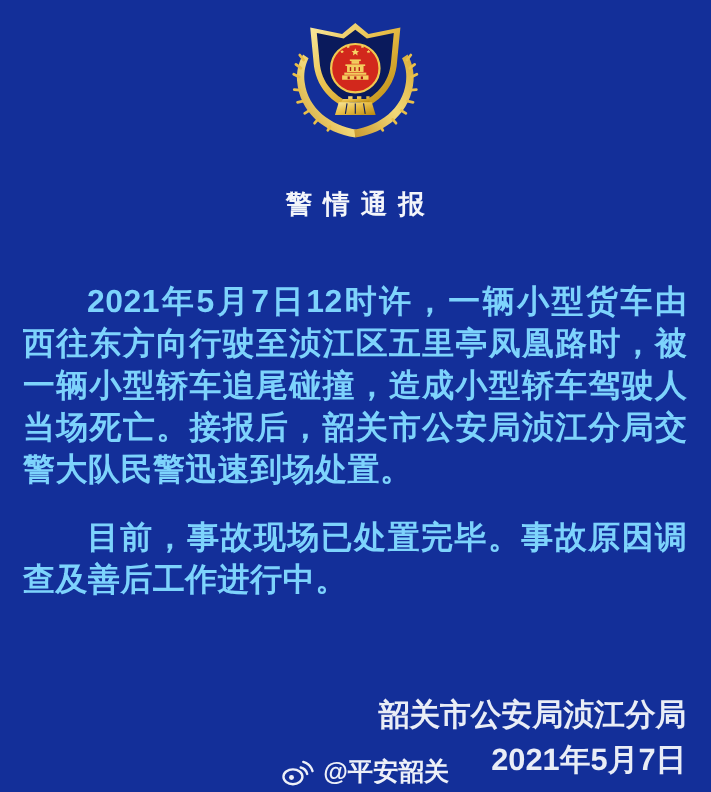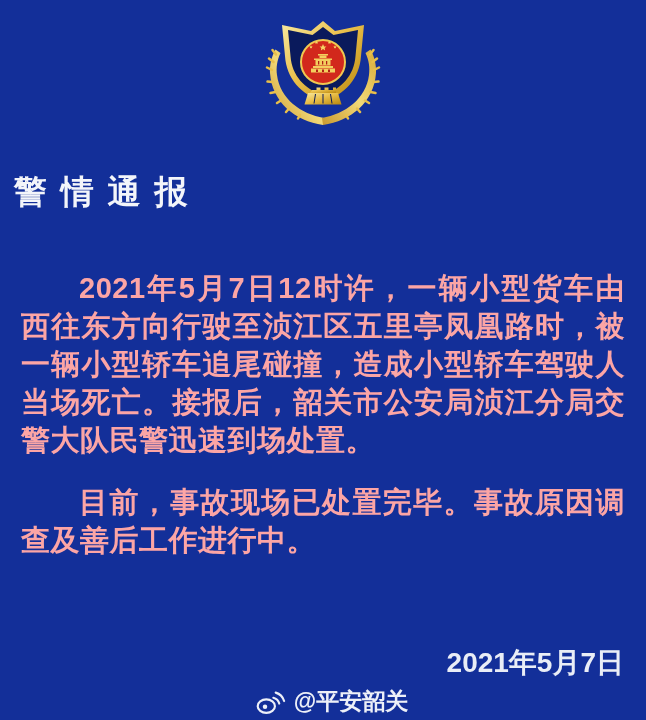--- a/index.html
+++ b/index.html
@@ -15,38 +15,38 @@
   .poster { width: 646px; height: 720px; position: relative; }
 
   .emblem-wrap {
     padding-top: 18px;
     display: flex;
     justify-content: center;
   }
 
   .notice-title {
     margin: 42px 0 0 0;
-    text-align: left;
-    font-size: 33px;
+    text-align: center;
+    font-size: 24px;
     font-weight: 700;
     color: #F3F5FA;
     letter-spacing: 0.42em;
     text-indent: 0.42em; 
   }
 
   .notice-body { padding: 0 21px; }
   .notice-body p {
     margin: 0;
     font-size: 29px;
     line-height: 38px;
     font-weight: 600;
     letter-spacing: 0.5px;
     text-indent: 2em;
     text-align: justify;
-    color: #fca5a5;
+    color: #7dd3fc;
   }
   .notice-body p.para-1 { margin-top: 54px; }
   .notice-body p.para-2 { margin-top: 24px; }
 
   .signature {
     margin-top: 84px;
     padding-right: 22px;
     text-align: right;
     font-size: 28px;
     font-weight: 600;
@@ -155,20 +155,21 @@
   </div>
 
   <h1 class="notice-title">警情通报</h1>
 
   <div class="notice-body">
     <p class="para-1">2021年5月7日12时许，一辆小型货车由西往东方向行驶至浈江区五里亭凤凰路时，被一辆小型轿车追尾碰撞，造成小型轿车驾驶人当场死亡。接报后，韶关市公安局浈江分局交警大队民警迅速到场处置。</p>
     <p class="para-2">目前，事故现场已处置完毕。事故原因调查及善后工作进行中。</p>
   </div>
 
   <div class="signature">
+    <div class="sig-org">韶关市公安局浈江分局</div>
     <div class="sig-date">2021年5月7日</div>
   </div>
 
   <div class="footer">
     <svg width="30" height="27" viewBox="0 0 32 28" aria-hidden="true">
       <ellipse cx="11" cy="19" rx="9.2" ry="7.2" fill="none" stroke="#EDF0F8" stroke-width="2.3"></ellipse>
       <circle cx="9.6" cy="19.6" r="2.4" fill="#EDF0F8"></circle>
       <path d="M18.5 10 A 8.5 8.5 0 0 1 24.8 16.2" fill="none" stroke="#EDF0F8" stroke-width="2.3" stroke-linecap="round"></path>
       <path d="M21 4.5 A 13.5 13.5 0 0 1 30 13.5" fill="none" stroke="#EDF0F8" stroke-width="2.3" stroke-linecap="round"></path>
     </svg>

